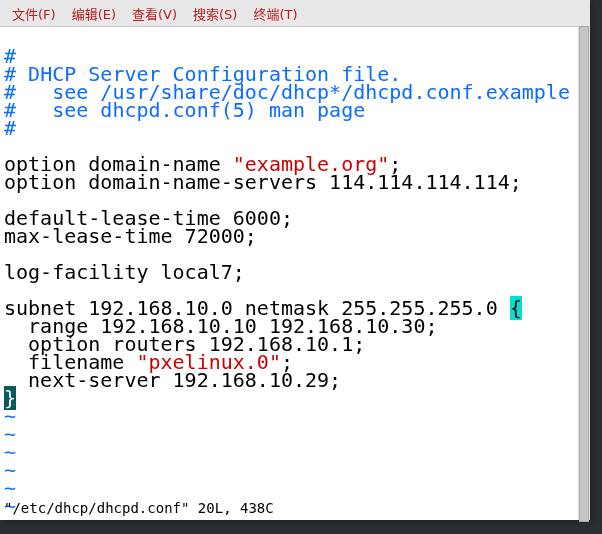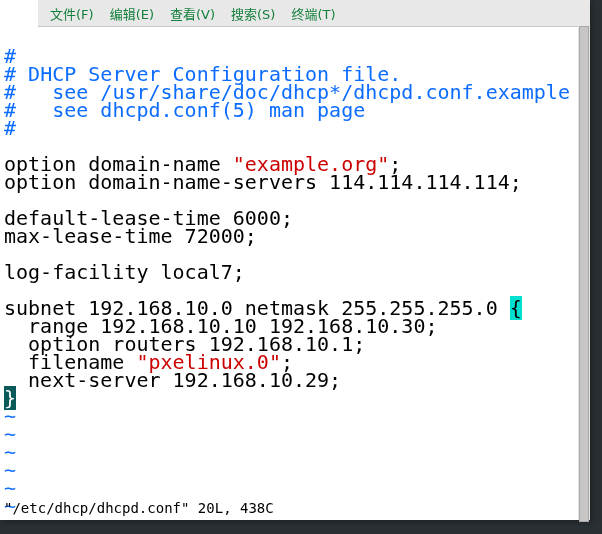--- a/index.html
+++ b/index.html
@@ -18,23 +18,22 @@
     position: relative;
     box-shadow: 2px 2px 6px rgba(0,0,0,0.3);
   }
   .menubar {
     background: #e8e8e8;
     border-bottom: 1px solid #c8c8c8;
     display: flex;
     align-items: center;
     padding: 2px 4px;
     font-size: 13px;
-    color: #15803d;
+    color: #b91c1c;
     height: 22px;
-    margin-left: 38px;
   }
   .menuitem {
     padding: 1px 8px;
     cursor: default;
   }
   .terminal {
     font-family: "DejaVu Sans Mono", "Noto Sans Mono CJK SC", monospace;
     font-size: 20px;
     line-height: 18px;
     padding: 2px 4px;

